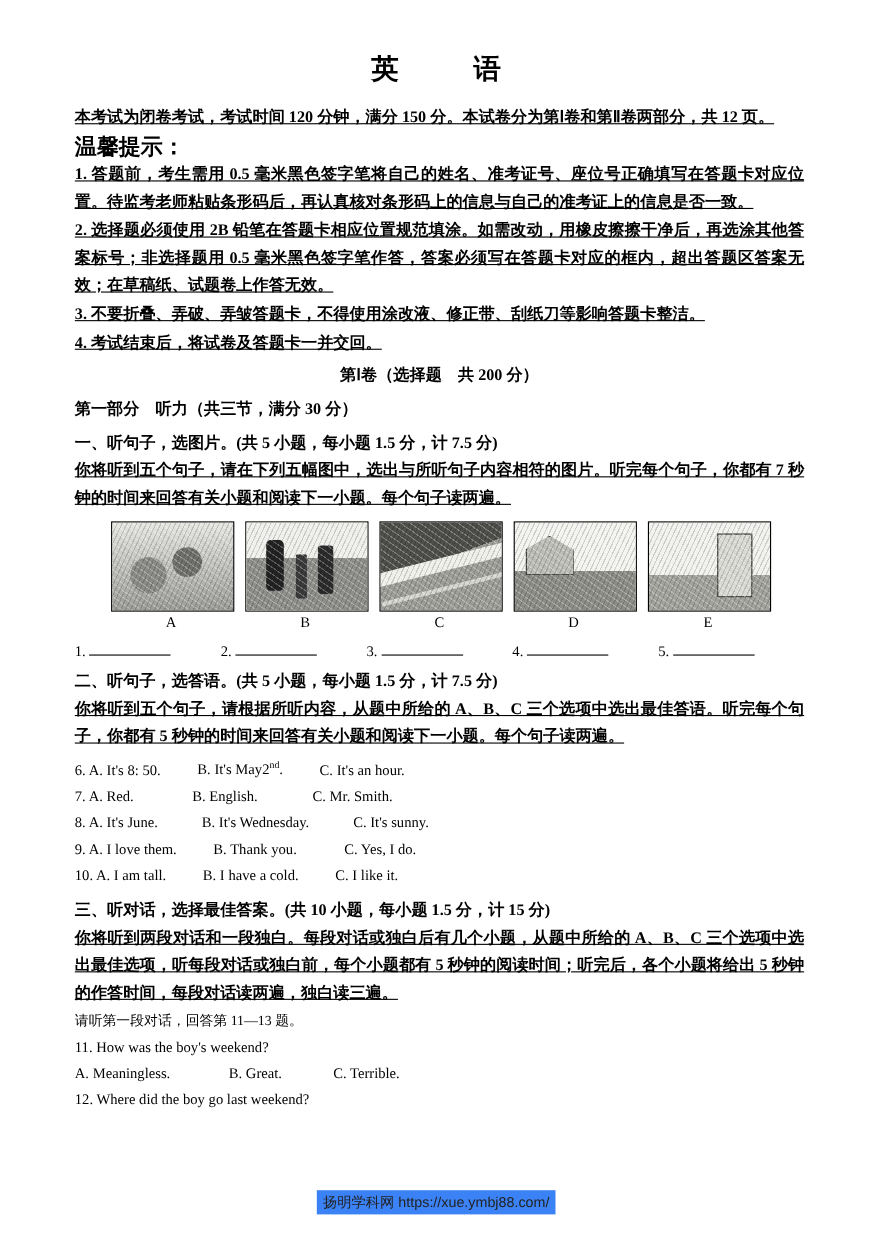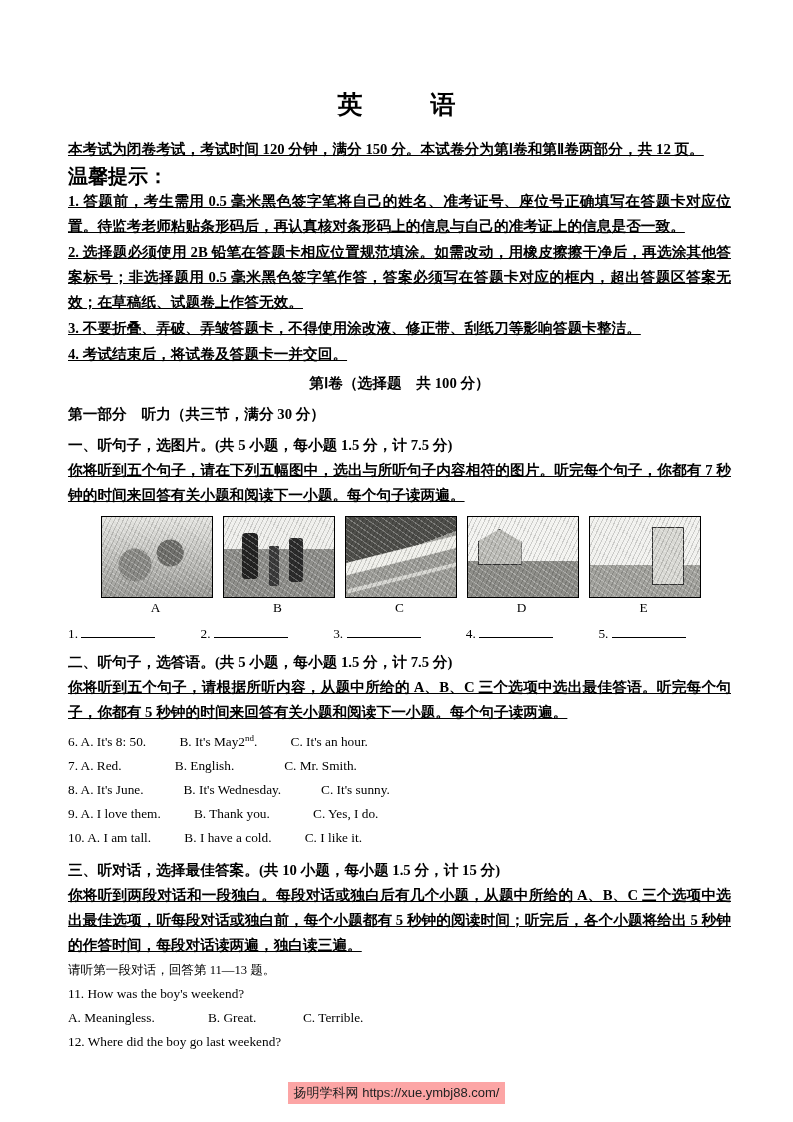--- a/index.html
+++ b/index.html
@@ -14,21 +14,21 @@
     font-family: "Liberation Serif", serif;
     color: #000000;
     overflow: hidden;
   }
   .page {
     position: absolute;
     left: 0; top: 0;
     width: 793px;
     height: 1122px;
     box-sizing: border-box;
-    padding: 74px 62px 0 68px;
+    padding: 32px 62px 0 68px;
   }
   .doc-title {
     text-align: center;
     font-family: "Liberation Serif", serif;
     font-weight: bold;
     font-size: 25px;
     letter-spacing: 6px;
     margin: 14px 0 16px 0;
   }
   .p {
@@ -113,21 +113,21 @@
     position: absolute;
     left: 0;
     bottom: 18px;
     width: 100%;
     text-align: center;
     font-size: 13px;
     color: #3a3a3a;
     font-family: "Liberation Sans", sans-serif;
   }
   .wm-inner {
-    background: #fca5a5;
+    background: #3b82f6;
     padding: 2px 6px;
     display: inline-block;
     color: #222;
   }
   sup { font-size: 9px; vertical-align: super; }
 
   
   .art { position: absolute; inset: 0; background: #cfcfca; }
   .art::after {
     content: "";
@@ -174,21 +174,21 @@
   <div class="doc-title">英　　语</div>
 
   <div class="p">本考试为闭卷考试，考试时间 120 分钟，满分 150 分。本试卷分为第Ⅰ卷和第Ⅱ卷两部分，共 12 页。</div>
 
   <div class="note-head">温馨提示：</div>
   <div class="p">1. 答题前，考生需用 0.5 毫米黑色签字笔将自己的姓名、准考证号、座位号正确填写在答题卡对应位置。待监考老师粘贴条形码后，再认真核对条形码上的信息与自己的准考证上的信息是否一致。</div>
   <div class="p">2. 选择题必须使用 2B 铅笔在答题卡相应位置规范填涂。如需改动，用橡皮擦擦干净后，再选涂其他答案标号；非选择题用 0.5 毫米黑色签字笔作答，答案必须写在答题卡对应的框内，超出答题区答案无效；在草稿纸、试题卷上作答无效。</div>
   <div class="p">3. 不要折叠、弄破、弄皱答题卡，不得使用涂改液、修正带、刮纸刀等影响答题卡整洁。</div>
   <div class="p">4. 考试结束后，将试卷及答题卡一并交回。</div>
 
-  <div class="center-head">第Ⅰ卷（选择题　共 100 分）</div>
+  <div class="center-head">第Ⅰ卷（选择题　共 200 分）</div>
   <div class="section-head">第一部分　听力（共三节，满分 30 分）</div>
 
   <div class="section-head">一、听句子，选图片。(共 5 小题，每小题 1.5 分，计 7.5 分)</div>
   <div class="p">你将听到五个句子，请在下列五幅图中，选出与所听句子内容相符的图片。听完每个句子，你都有 7 秒钟的时间来回答有关小题和阅读下一小题。每个句子读两遍。</div>
 
   <div class="pics">
     <div class="pic-cell">
       <div class="pic-frame">
           <div class="art a1"></div>
         </div>

